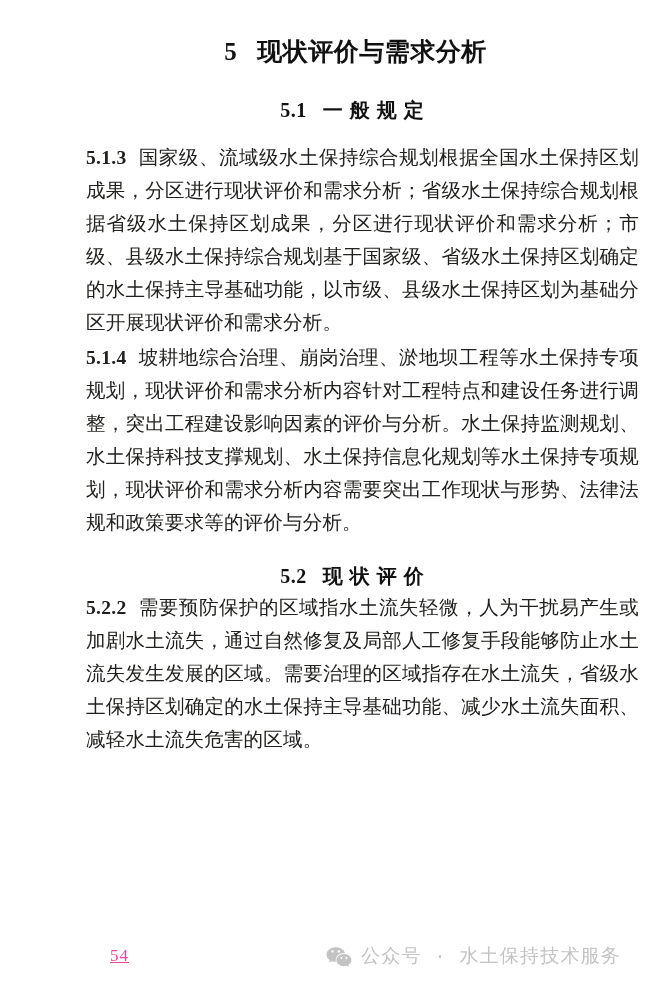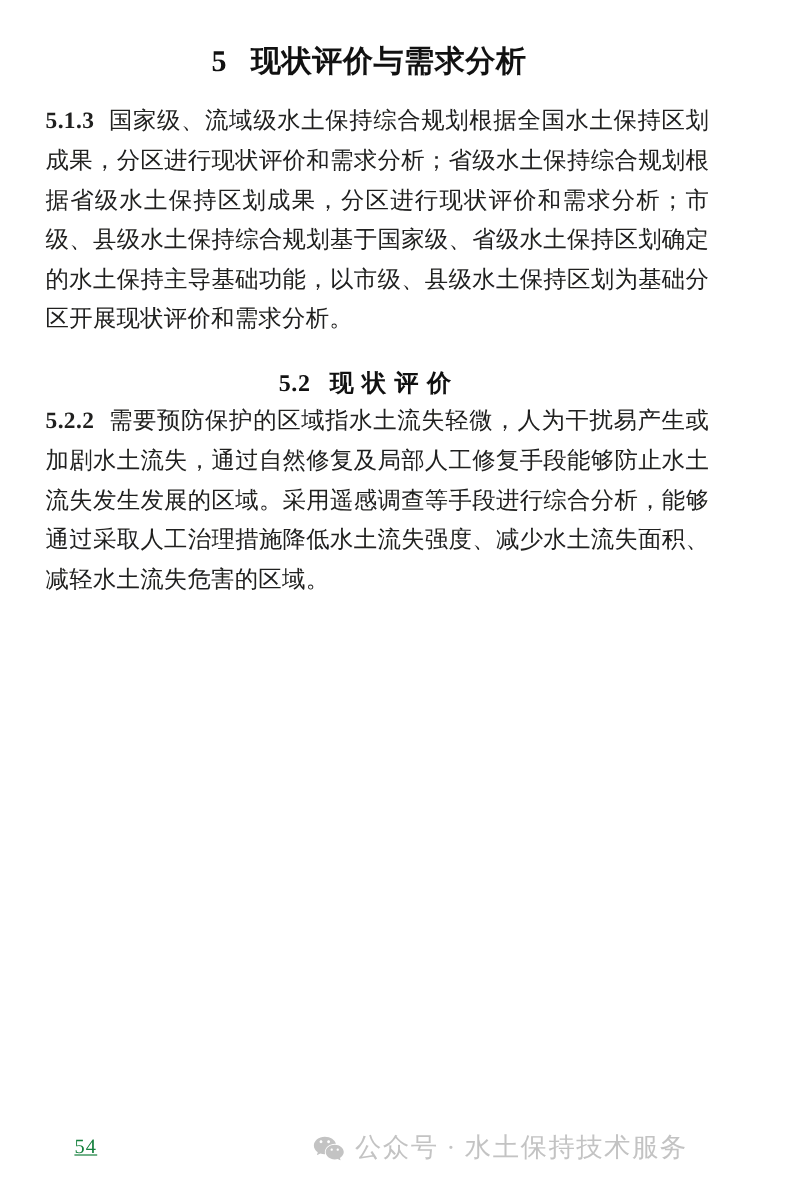--- a/index.html
+++ b/index.html
@@ -15,20 +15,21 @@
     color: #1d1d1d;
     position: relative;
   }
 
   .page {
     position: relative;
     width: 615px;
     height: 987px;
     box-sizing: border-box;
     background: #fff;
+    margin-left: 48px;
   }
 
   
   .chapter-heading {
     text-align: center;
     font-size: 25px;
     font-weight: bold;
     letter-spacing: 0.5px;
     color: #111;
     margin: 0;
@@ -93,66 +94,72 @@
     bottom: 14px;
     height: 34px;
     padding: 0 34px 0 62px;
     box-sizing: border-box;
     display: flex;
     align-items: center;
     justify-content: space-between;
   }
   .page-number {
     font-size: 17px;
-    color: #15803d;
+    color: #ec4899;
     font-family: "Liberation Serif", "DejaVu Serif", serif;
     letter-spacing: 1px;
     text-decoration: underline;
   }
   .watermark {
     display: flex;
     align-items: center;
     gap: 9px;
     color: #c3c3c3;
-    font-size: 22px;
-    font-family: Liberation Serif, serif;
+    font-size: 19px;
+    font-family: Liberation Mono, monospace;
     letter-spacing: 1.2px;
     padding-right: 8px;
   }
   .wechat-icon {
     display: inline-block;
     width: 26px;
     height: 21px;
     flex: 0 0 auto;
   }
   .wechat-icon svg { display: block; }
 </style>
 </head>
 <body>
 
 <div class="page">
 
   <h1 class="chapter-heading">
     <span class="num">5</span><span class="ttl">现状评价与需求分析</span>
   </h1>
 
+  <h2 class="section-heading" id="sec-51-heading">
+    <span class="num">5.1</span><span class="title">一般规定</span>
+  </h2>
 
   <div class="body-wrap">
     <p class="para" id="para-513">
       <span class="label">5.1.3</span><span>国家级、流域级水土保持综合规划根据全国水土保持区划成果，分区进行现状评价和需求分析；省级水土保持综合规划根据省级水土保持区划成果，分区进行现状评价和需求分析；市级、县级水土保持综合规划基于国家级、省级水土保持区划确定的水土保持主导基础功能，以市级、县级水土保持区划为基础分区开展现状评价和需求分析。</span>
+    </p>
+    <p class="para" id="para-514">
+      <span class="label">5.1.4</span><span>坡耕地综合治理、崩岗治理、淤地坝工程等水土保持专项规划，现状评价和需求分析内容针对工程特点和建设任务进行调整，突出工程建设影响因素的评价与分析。水土保持监测规划、水土保持科技支撑规划、水土保持信息化规划等水土保持专项规划，现状评价和需求分析内容需要突出工作现状与形势、法律法规和政策要求等的评价与分析。</span>
     </p>
   </div>
 
   <h2 class="section-heading" id="sec-52-heading">
     <span class="num">5.2</span><span class="title">现状评价</span>
   </h2>
 
   <div class="body-wrap">
     <p class="para" id="para-522">
-      <span class="label">5.2.2</span><span>需要预防保护的区域指水土流失轻微，人为干扰易产生或加剧水土流失，通过自然修复及局部人工修复手段能够防止水土流失发生发展的区域。采用遥感调查等手段进行综合分析，能够通过采取人工治理措施降低水土流失强度、减少水土流失面积、减轻水土流失危害的区域。</span>
+      <span class="label">5.2.2</span><span>需要预防保护的区域指水土流失轻微，人为干扰易产生或加剧水土流失，通过自然修复及局部人工修复手段能够防止水土流失发生发展的区域。需要治理的区域指存在水土流失，省级水土保持区划确定的水土保持主导基础功能、减少水土流失面积、减轻水土流失危害的区域。</span>
     </p>
   </div>
 
   <div class="footer">
     <div class="page-number">54</div>
     <div class="watermark">
       <span class="wechat-icon">
         <svg viewBox="0 0 30 24" width="26" height="21" xmlns="http://www.w3.org/2000/svg" aria-hidden="true">
           <path fill="#c3c3c3" d="M11.2 1.3C5.3 1.3 0.6 5.1 0.6 9.8c0 2.6 1.5 4.9 3.8 6.5l-0.9 2.9 3.4-1.7c1.3 0.4 2.6 0.6 3.9 0.6h0.7c-0.2-0.6-0.3-1.3-0.3-1.9 0-4.5 4.4-8.1 9.8-8.1 0.3 0 0.6 0 0.9 0C21 4.4 16.6 1.3 11.2 1.3z M7.5 7.6c-0.8 0-1.4-0.6-1.4-1.4 0-0.8 0.6-1.4 1.4-1.4 0.8 0 1.4 0.6 1.4 1.4C8.9 7 8.3 7.6 7.5 7.6z M14.8 7.6c-0.8 0-1.4-0.6-1.4-1.4 0-0.8 0.6-1.4 1.4-1.4 0.8 0 1.4 0.6 1.4 1.4C16.2 7 15.6 7.6 14.8 7.6z"></path>
           <path fill="#c3c3c3" d="M29.4 16.1c0-3.9-3.9-7.1-8.7-7.1-4.8 0-8.7 3.2-8.7 7.1 0 3.9 3.9 7.1 8.7 7.1 1 0 2-0.2 2.9-0.4l2.8 1.4-0.7-2.4C27.8 20.4 29.4 18.4 29.4 16.1z M17.8 14.9c-0.6 0-1.1-0.5-1.1-1.1 0-0.6 0.5-1.1 1.1-1.1 0.6 0 1.1 0.5 1.1 1.1C18.9 14.4 18.4 14.9 17.8 14.9z M23.6 14.9c-0.6 0-1.1-0.5-1.1-1.1 0-0.6 0.5-1.1 1.1-1.1 0.6 0 1.1 0.5 1.1 1.1C24.7 14.4 24.2 14.9 23.6 14.9z"></path>

